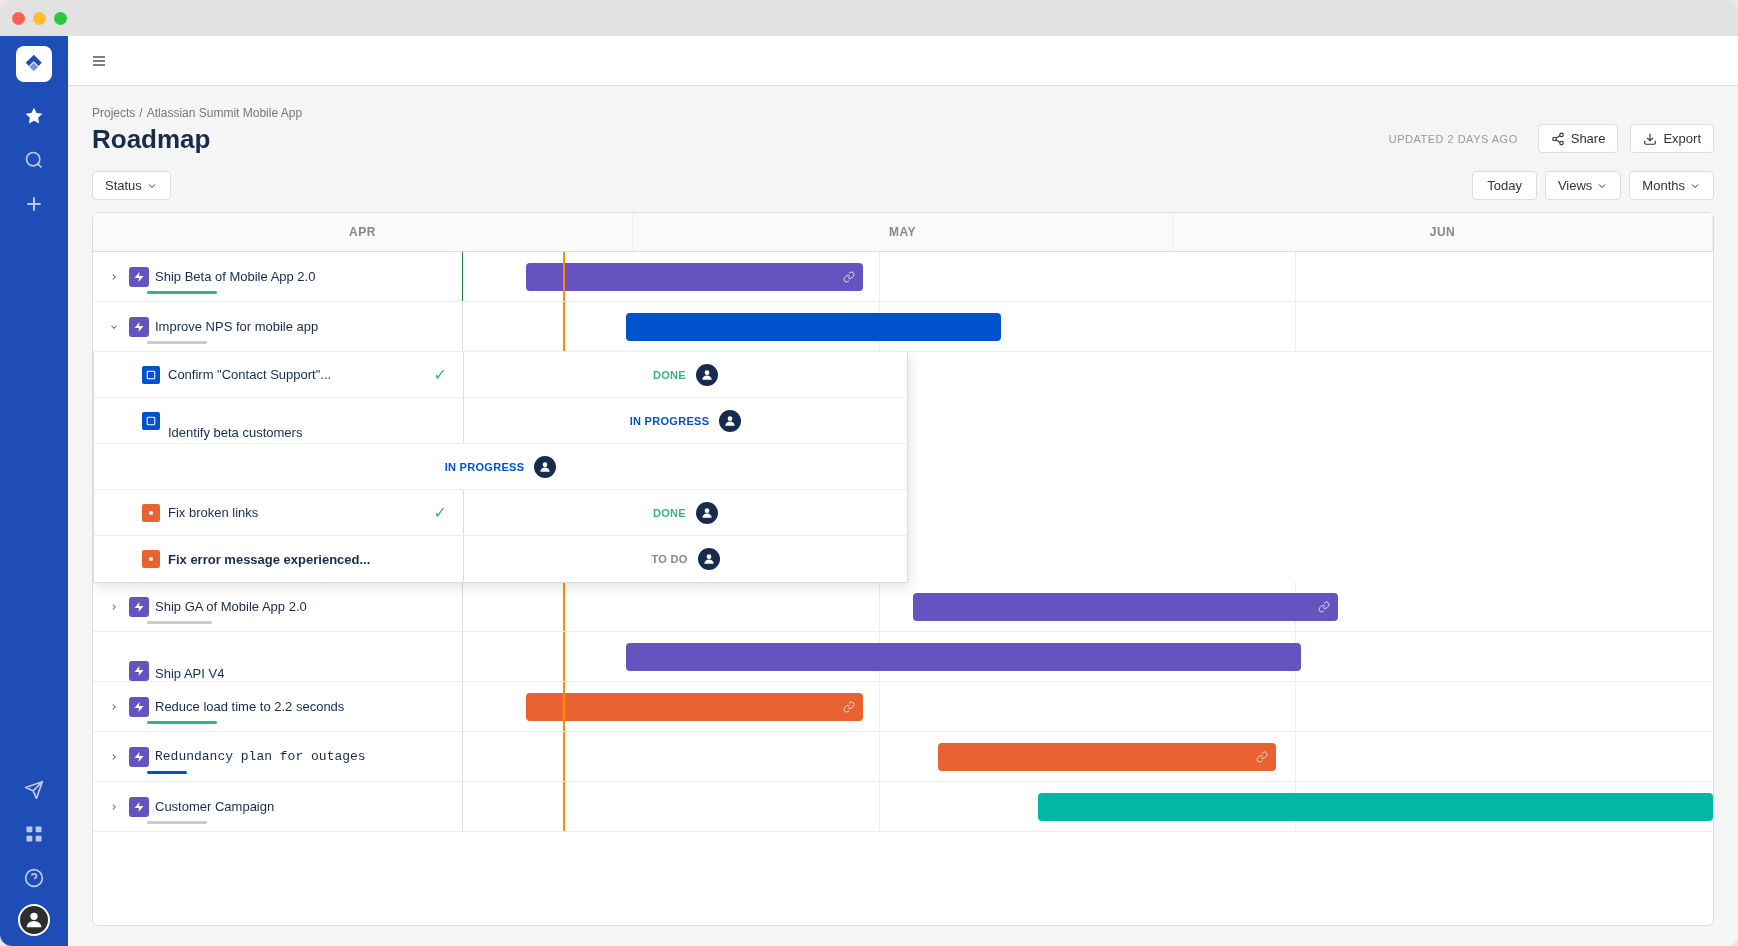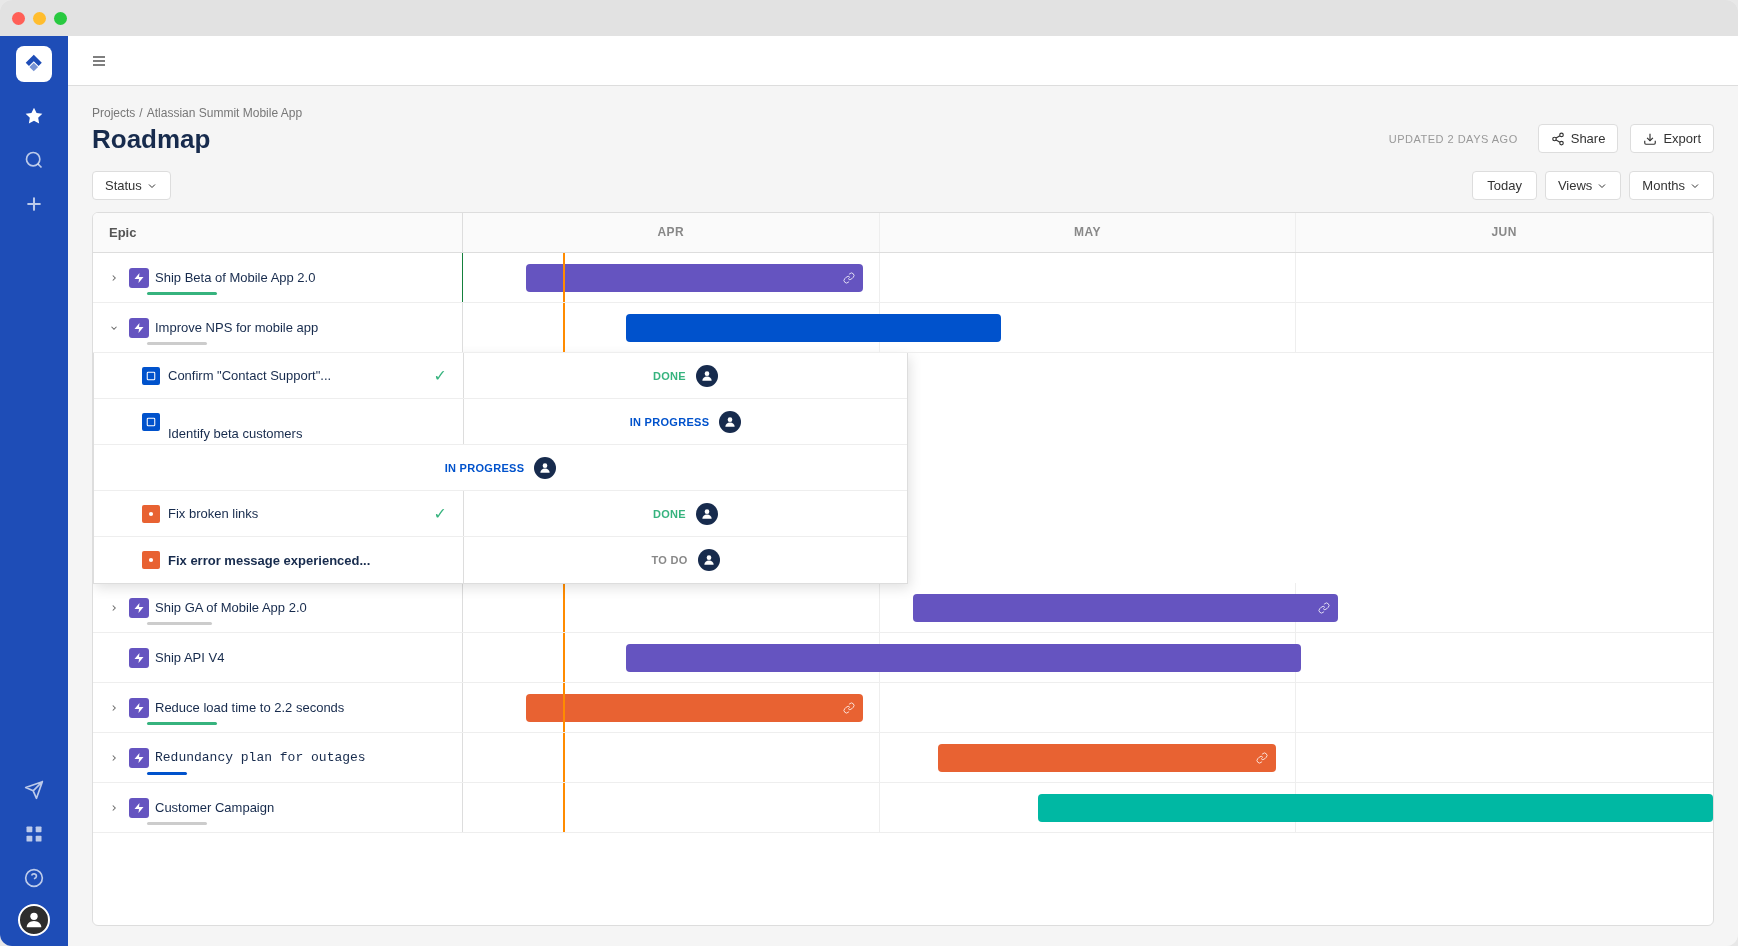--- a/index.html
+++ b/index.html
@@ -192,21 +192,20 @@
               <svg width="12" height="12" viewBox="0 0 24 24" fill="none" stroke="currentColor" stroke-width="2">
                 <polyline points="6 9 12 15 18 9"></polyline>
               </svg>
             </button>
           </div>
         </div>
 
         <div class="gantt-container">
 
           <div class="gantt-header">
-            <div class="epic-col-header">Epic</div>
             <div class="timeline-header" style="flex:1; display:grid; grid-template-columns:1fr 1fr 1fr; background:#fafafa;">
               <div class="month-header">APR</div>
               <div class="month-header">MAY</div>
               <div class="month-header">JUN</div>
             </div>
           </div>
 
           <div style="flex:1; overflow-y:auto; display:flex; flex-direction:column;">
 
             <div style="display:flex; border-bottom:1px solid #eee; height:50px; position:relative;">
@@ -397,21 +396,21 @@
                 <div style="position:absolute;top:50%;transform:translateY(-50%);left:36%;width:34%;height:28px;background:#6554c0;border-radius:4px;display:flex;align-items:center;justify-content:flex-end;padding-right:8px;">
                   <svg width="12" height="12" viewBox="0 0 24 24" fill="none" stroke="rgba(255,255,255,0.8)" stroke-width="2">
                       <path d="M10 13a5 5 0 007.54.54l3-3a5 5 0 00-7.07-7.07l-1.72 1.71"></path>
                       <path d="M14 11a5 5 0 00-7.54-.54l-3 3a5 5 0 007.07 7.07l1.71-1.71"></path>
                     </svg>
                 </div>
               </div>
             </div>
 
             <div style="display:flex; border-bottom:1px solid #eee; height:50px; position:relative;">
-              <div style="width:370px;min-width:370px;padding:0 16px;display:flex;align-items:center;gap:6px;border-right:1px solid #ddd;position:relative;">
+              <div style="width:370px;min-width:370px;padding:0 16px;display:flex;align-items:flex-end;gap:6px;border-right:1px solid #ddd;position:relative;">
                 <span style="width:14px;flex-shrink:0;"></span>
                 <span style="width:20px;height:20px;border-radius:3px;background:#6554c0;display:flex;align-items:center;justify-content:center;flex-shrink:0;">
                   <svg width="12" height="12" viewBox="0 0 24 24" fill="#fff">
                       <path d="M13 2L3 14h9l-1 8 10-12h-9l1-8z"></path>
                     </svg>
                 </span>
                 <span style="font-size:13px;color:#172b4d;">Ship API V4</span>
               </div>
               <div style="flex:1;position:relative;">
                 <div style="position:absolute;top:0;left:0;right:0;bottom:0;display:grid;grid-template-columns:1fr 1fr 1fr;">

